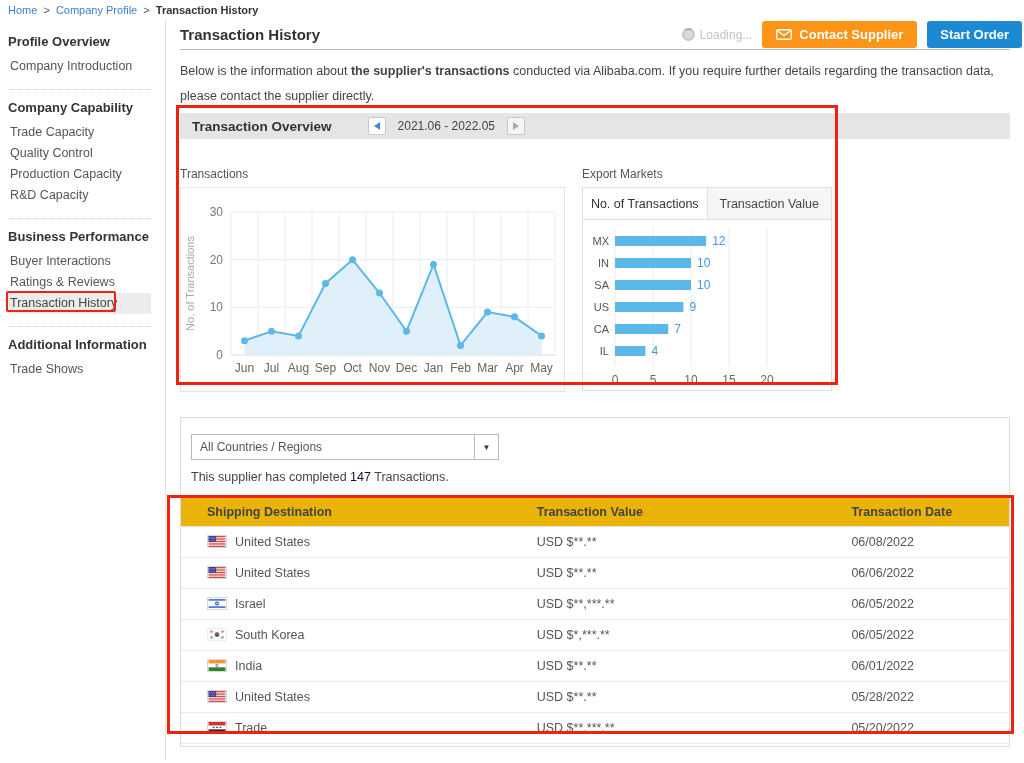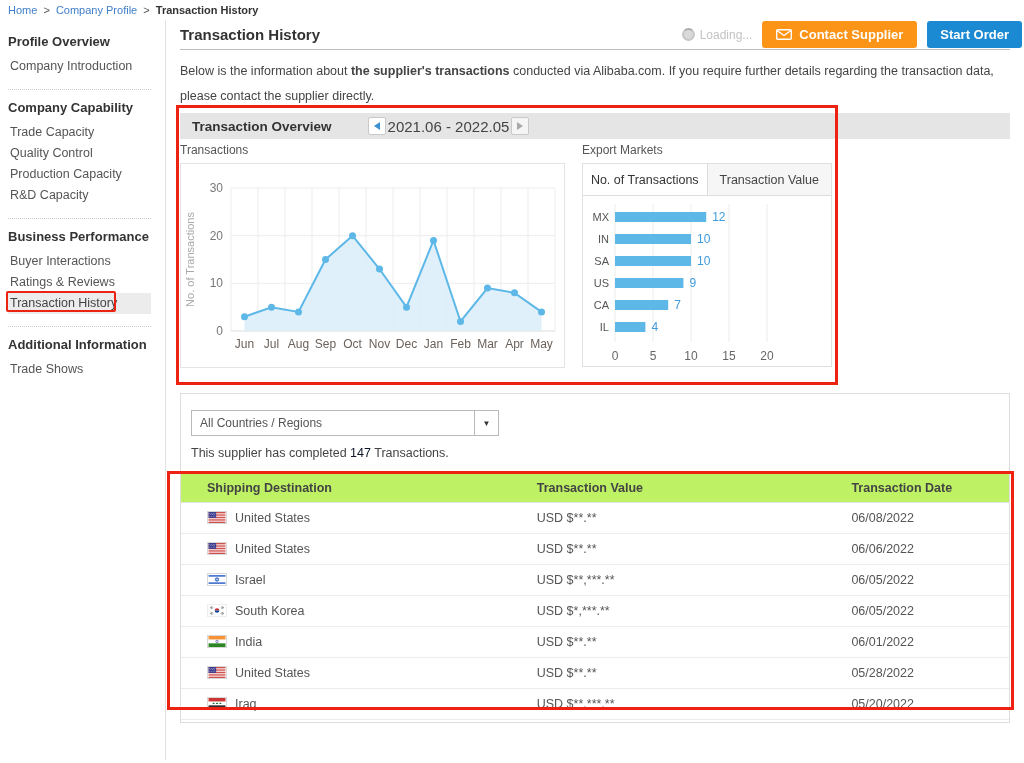--- a/index.html
+++ b/index.html
@@ -40,23 +40,23 @@
   .ann-box { position:absolute; border:3px solid #ee2211; pointer-events:none; z-index:5; }
   .ann-overview { left:-4px; top:-8px; width:662px; height:280px; }
   .gray-bar { height:26px; background:#e5e5e5; display:flex; align-items:center; font-size:13.5px; }
   .gray-bar .bar-title { font-weight:bold; color:#333; padding-left:12px; }
   .date-nav { display:flex; align-items:center; margin-left:36px; }
   .nav-btn { width:18px; height:18px; border:1px solid #c9c9c9; background:#fff; border-radius:2px;
     display:flex; align-items:center; justify-content:center; cursor:pointer; padding:0; }
   .nav-btn.disabled { background:#f5f5f5; cursor:default; }
   .tri-left { width:0; height:0; border-style:solid; border-width:4px 6px 4px 0; border-color:transparent #3a8fd0 transparent transparent; }
   .tri-right { width:0; height:0; border-style:solid; border-width:4px 0 4px 6px; border-color:transparent transparent transparent #a9a9a9; }
-  .date-range { margin:0 2px; font-size:15px; color:#444; }
-
-  .charts-row { display:flex; gap:17px; margin-top:4px; padding-bottom:12px; }
+  .date-range { margin:0 12px; font-size:12px; color:#444; }
+
+  .charts-row { display:flex; gap:17px; margin-top:28px; padding-bottom:12px; }
   .chart-col-label { font-size:12px; color:#555; margin-bottom:5px; height:15px; }
   .line-chart-box { width:385px; height:205px; border:1px solid #e4e4e4; background:#fff; }
   .export-box { width:250px; height:204px; border:1px solid #e0e0e0; background:#fff; }
   .tabs { display:flex; border-bottom:1px solid #ddd; height:32px; }
   .tab { flex:1; text-align:center; line-height:32px; font-size:12.5px; color:#333; cursor:pointer; }
   .tab.active { background:#fff; border-right:1px solid #ddd; }
   .tab.inactive { background:#f6f6f6; color:#444; }
 
   .details-header { margin-top:10px; }
   .details-box { margin-top:13px; border:1px solid #ddd; padding-top:16px; min-height:330px; }
@@ -65,21 +65,21 @@
     background:#fff; cursor:pointer; }
   .dropdown-value { flex:1; font-size:12px; color:#555; padding-left:8px; }
   .dropdown-arrow { width:24px; height:100%; border-left:1px solid #b9b9b9; display:flex;
     align-items:center; justify-content:center; font-size:8px; color:#333; }
   .summary { margin:10px 10px 0; font-size:12.5px; color:#444; }
   .summary .count { color:#0f172a; }
 
   .table-wrap { margin-top:12px; position:relative; }
   .ann-table { left:-14px; top:-1px; width:calc(100% + 19px); height:239px; }
   table { width:100%; border-collapse:collapse; table-layout:fixed; }
-  th { background:#bef264; border-top:1px solid #e3e3e3; border-bottom:1px solid #e3e3e3;
+  th { background:#eab308; border-top:1px solid #e3e3e3; border-bottom:1px solid #e3e3e3;
     height:30px; font-size:12.5px; font-weight:bold; color:#444; text-align:left; padding-left:8px; }
   th.col1, td.col1 { width:42%; padding-left:26px; }
   th.col2, td.col2 { width:38%; }
   th.col3, td.col3 { width:20%; }
   td { height:31px; border-bottom:1px solid #ececec; font-size:12.5px; color:#555; padding-left:8px; }
   .flag { display:inline-block; width:20px; height:13px; margin-right:8px; vertical-align:-2px; line-height:0; }
   .flag svg { width:20px; height:13px; border:1px solid #d8d8d8; }
   .flag.noborder svg { border:1px solid #eee; }
 </style>
 </head>
@@ -423,21 +423,21 @@
               <tr>
                 <td class="col1"><span class="flag"><svg viewBox="0 0 20 13">
                       <rect width="20" height="4.33" fill="#cd3333"></rect>
                       <rect y="4.33" width="20" height="4.34" fill="#fff"></rect>
                       <rect y="8.67" width="20" height="4.33" fill="#2b2b2b"></rect>
                       <g fill="#1f7a3d">
                         <rect x="4.8" y="5.7" width="2.4" height="1.5" rx="0.5"></rect>
                         <rect x="8.8" y="5.7" width="2.4" height="1.5" rx="0.5"></rect>
                         <rect x="12.8" y="5.7" width="2.4" height="1.5" rx="0.5"></rect>
                       </g>
-                    </svg></span><span>Iraq</span></td>
+                    </svg></span><span>Trade</span></td>
                 <td class="col2">USD $**,***.**</td>
                 <td class="col3">05/20/2022</td>
               </tr>
             </tbody>
         </table>
       </div>
     </div>
 
   </div>
 </div>

